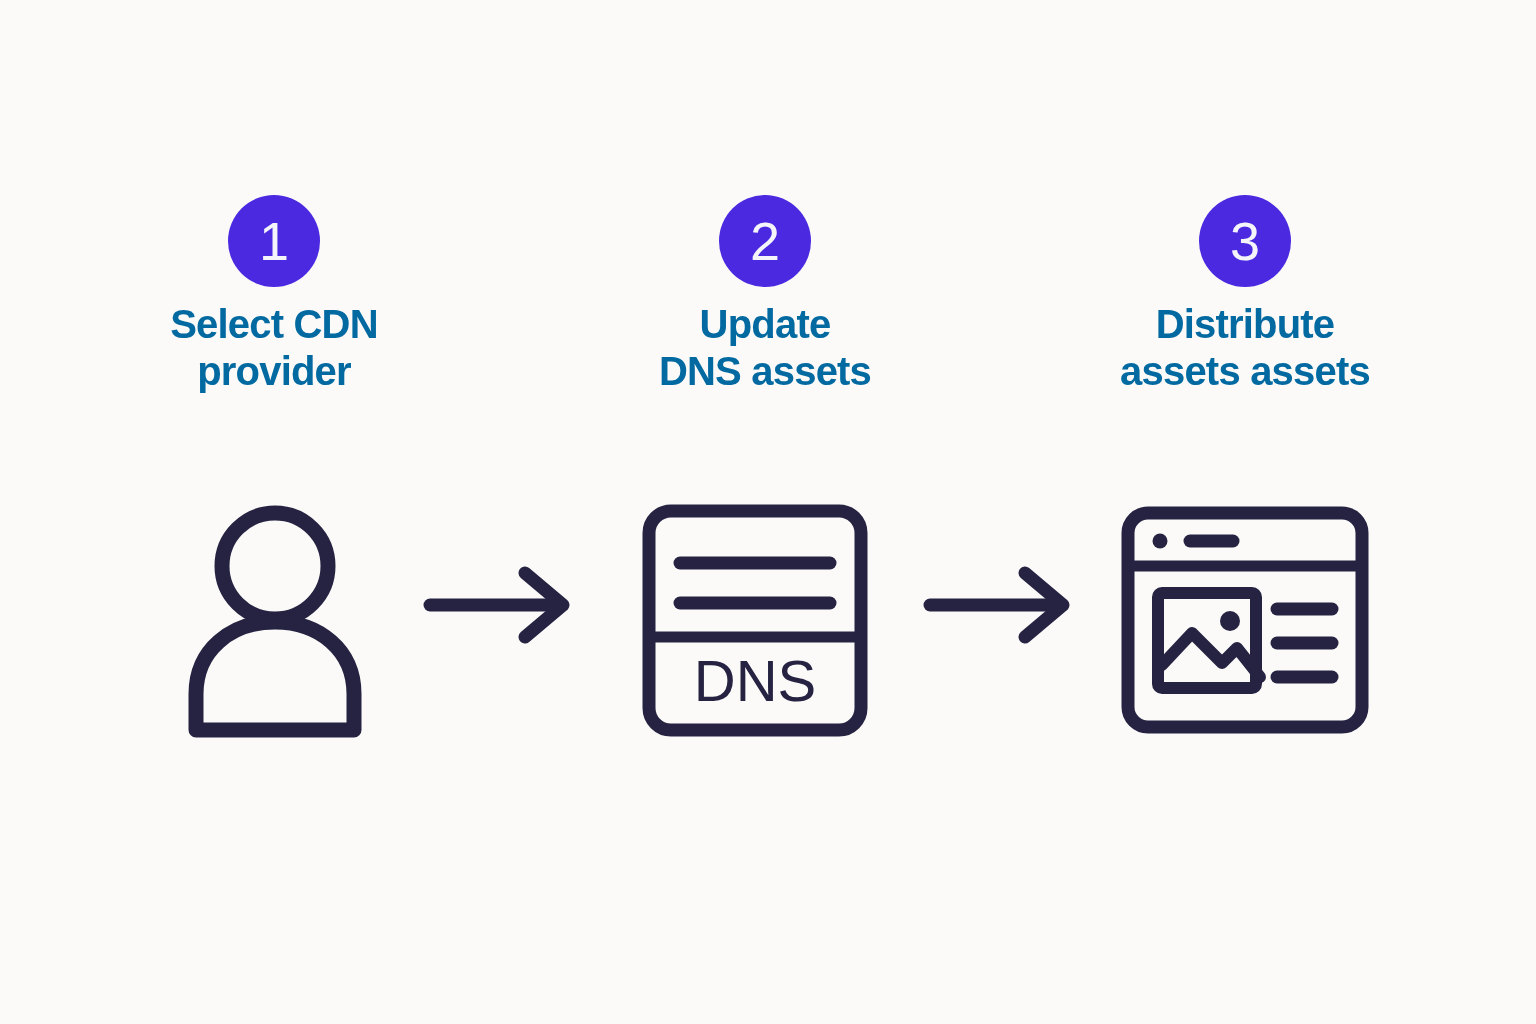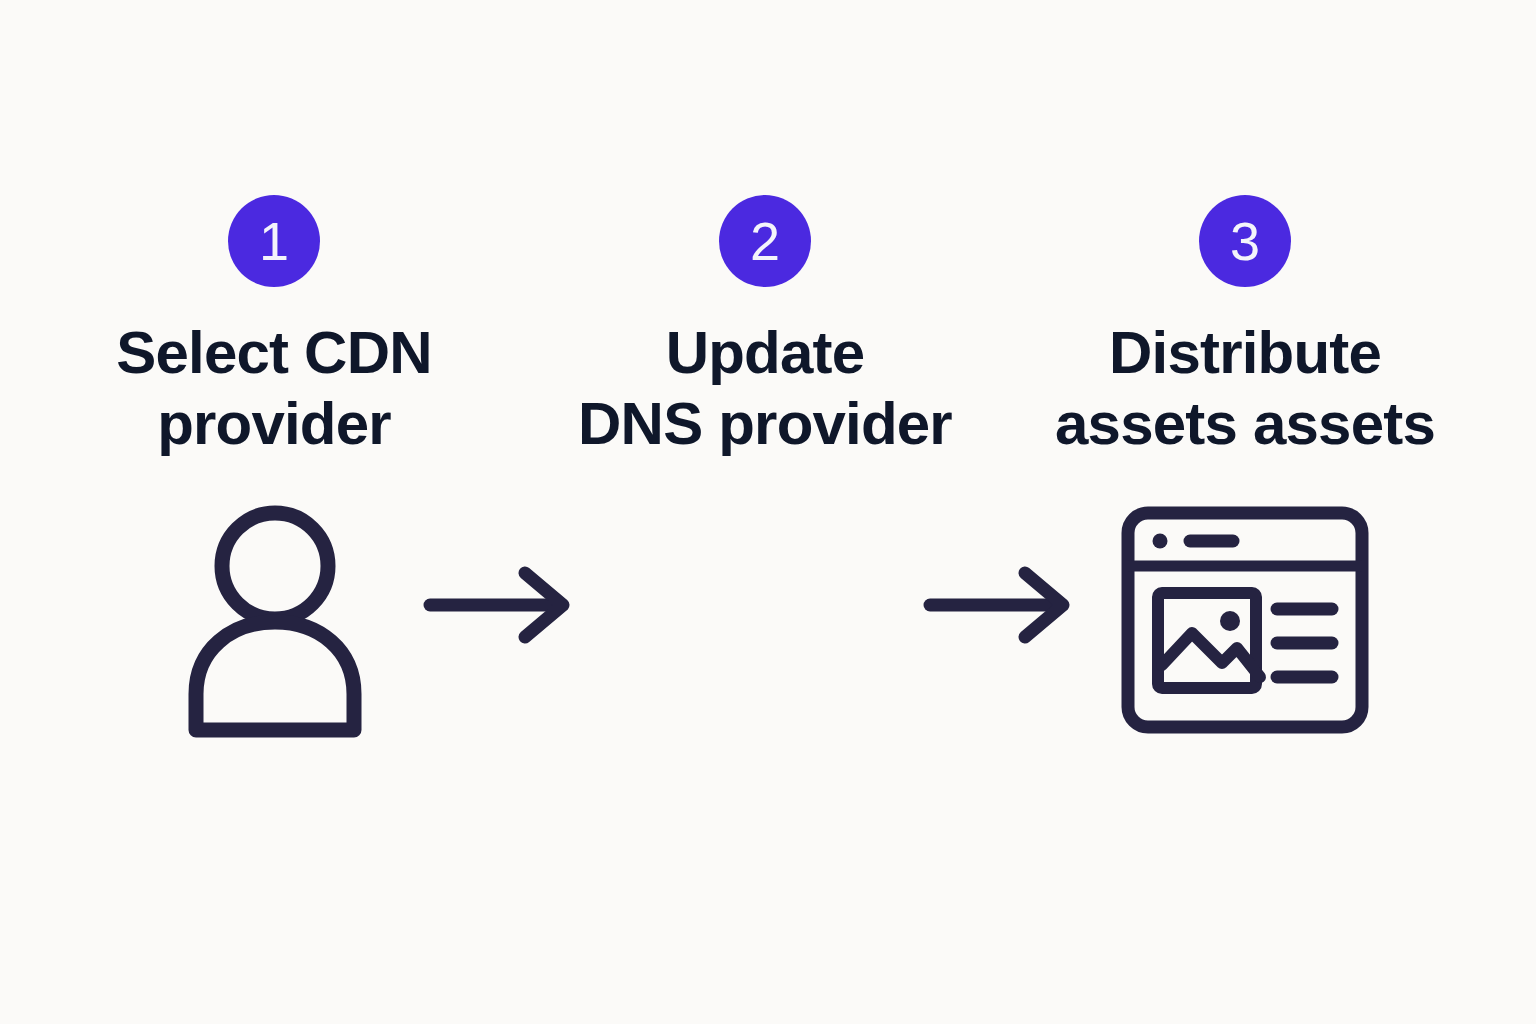--- a/index.html
+++ b/index.html
@@ -52,24 +52,24 @@
     align-items: center;
     justify-content: center;
     font-size: 54px;
     font-weight: 400;
     line-height: 1;
     letter-spacing: 0px;
     font-family: "Liberation Sans", sans-serif;
   }
 
   .step-label {
-    margin-top: 31px;
+    margin-top: 14px;
     text-align: center;
-    color: #0f172a;
-    font-size: 60px;
+    color: #0369a1;
+    font-size: 40px;
     font-weight: 700;
     line-height: 1.18;
     letter-spacing: -0.8px;
     white-space: pre-line;
     font-family: "Liberation Sans", sans-serif;
   }
 
   
   .icon-slot {
     position: absolute;
@@ -105,21 +105,21 @@
       </div>
       <div class="step-label">Select CDN
 provider</div>
     </div>
 
     <div class="step step-2">
       <div class="badge">
         <span>2</span>
       </div>
       <div class="step-label">Update
-DNS provider</div>
+DNS assets</div>
     </div>
 
     <div class="step step-3">
       <div class="badge">
         <span>3</span>
       </div>
       <div class="step-label">Distribute
 assets assets</div>
     </div>
 
@@ -132,20 +132,29 @@
     </svg>
   </div>
 
   <div class="arrow-slot arrow-1">
     <svg width="160" height="80" viewBox="0 0 160 80" fill="none">
       <line x1="10" y1="40" x2="140" y2="40" stroke="#252341" stroke-width="13" stroke-linecap="round"></line>
       <polyline points="105,8 143,40 105,72" stroke="#252341" stroke-width="13" stroke-linecap="round" stroke-linejoin="round" fill="none"></polyline>
     </svg>
   </div>
 
+  <div class="icon-slot icon-2">
+    <svg width="230" height="235" viewBox="0 0 230 235" fill="none">
+      <rect x="9" y="8" width="212" height="219" rx="22" ry="22" stroke="#252341" stroke-width="13" fill="none"></rect>
+      <line x1="40" y1="60" x2="190" y2="60" stroke="#252341" stroke-width="13" stroke-linecap="round"></line>
+      <line x1="40" y1="100" x2="190" y2="100" stroke="#252341" stroke-width="13" stroke-linecap="round"></line>
+      <line x1="9" y1="134" x2="221" y2="134" stroke="#252341" stroke-width="11"></line>
+      <text x="115" y="198" text-anchor="middle" font-family="Liberation Sans, sans-serif" font-size="58" font-weight="400" fill="#252341">DNS</text>
+    </svg>
+  </div>
 
   <div class="arrow-slot arrow-2">
     <svg width="160" height="80" viewBox="0 0 160 80" fill="none">
       <line x1="10" y1="40" x2="140" y2="40" stroke="#252341" stroke-width="13" stroke-linecap="round"></line>
       <polyline points="105,8 143,40 105,72" stroke="#252341" stroke-width="13" stroke-linecap="round" stroke-linejoin="round" fill="none"></polyline>
     </svg>
   </div>
 
   <div class="icon-slot icon-3">
     <svg width="250" height="230" viewBox="0 0 250 230" fill="none">

